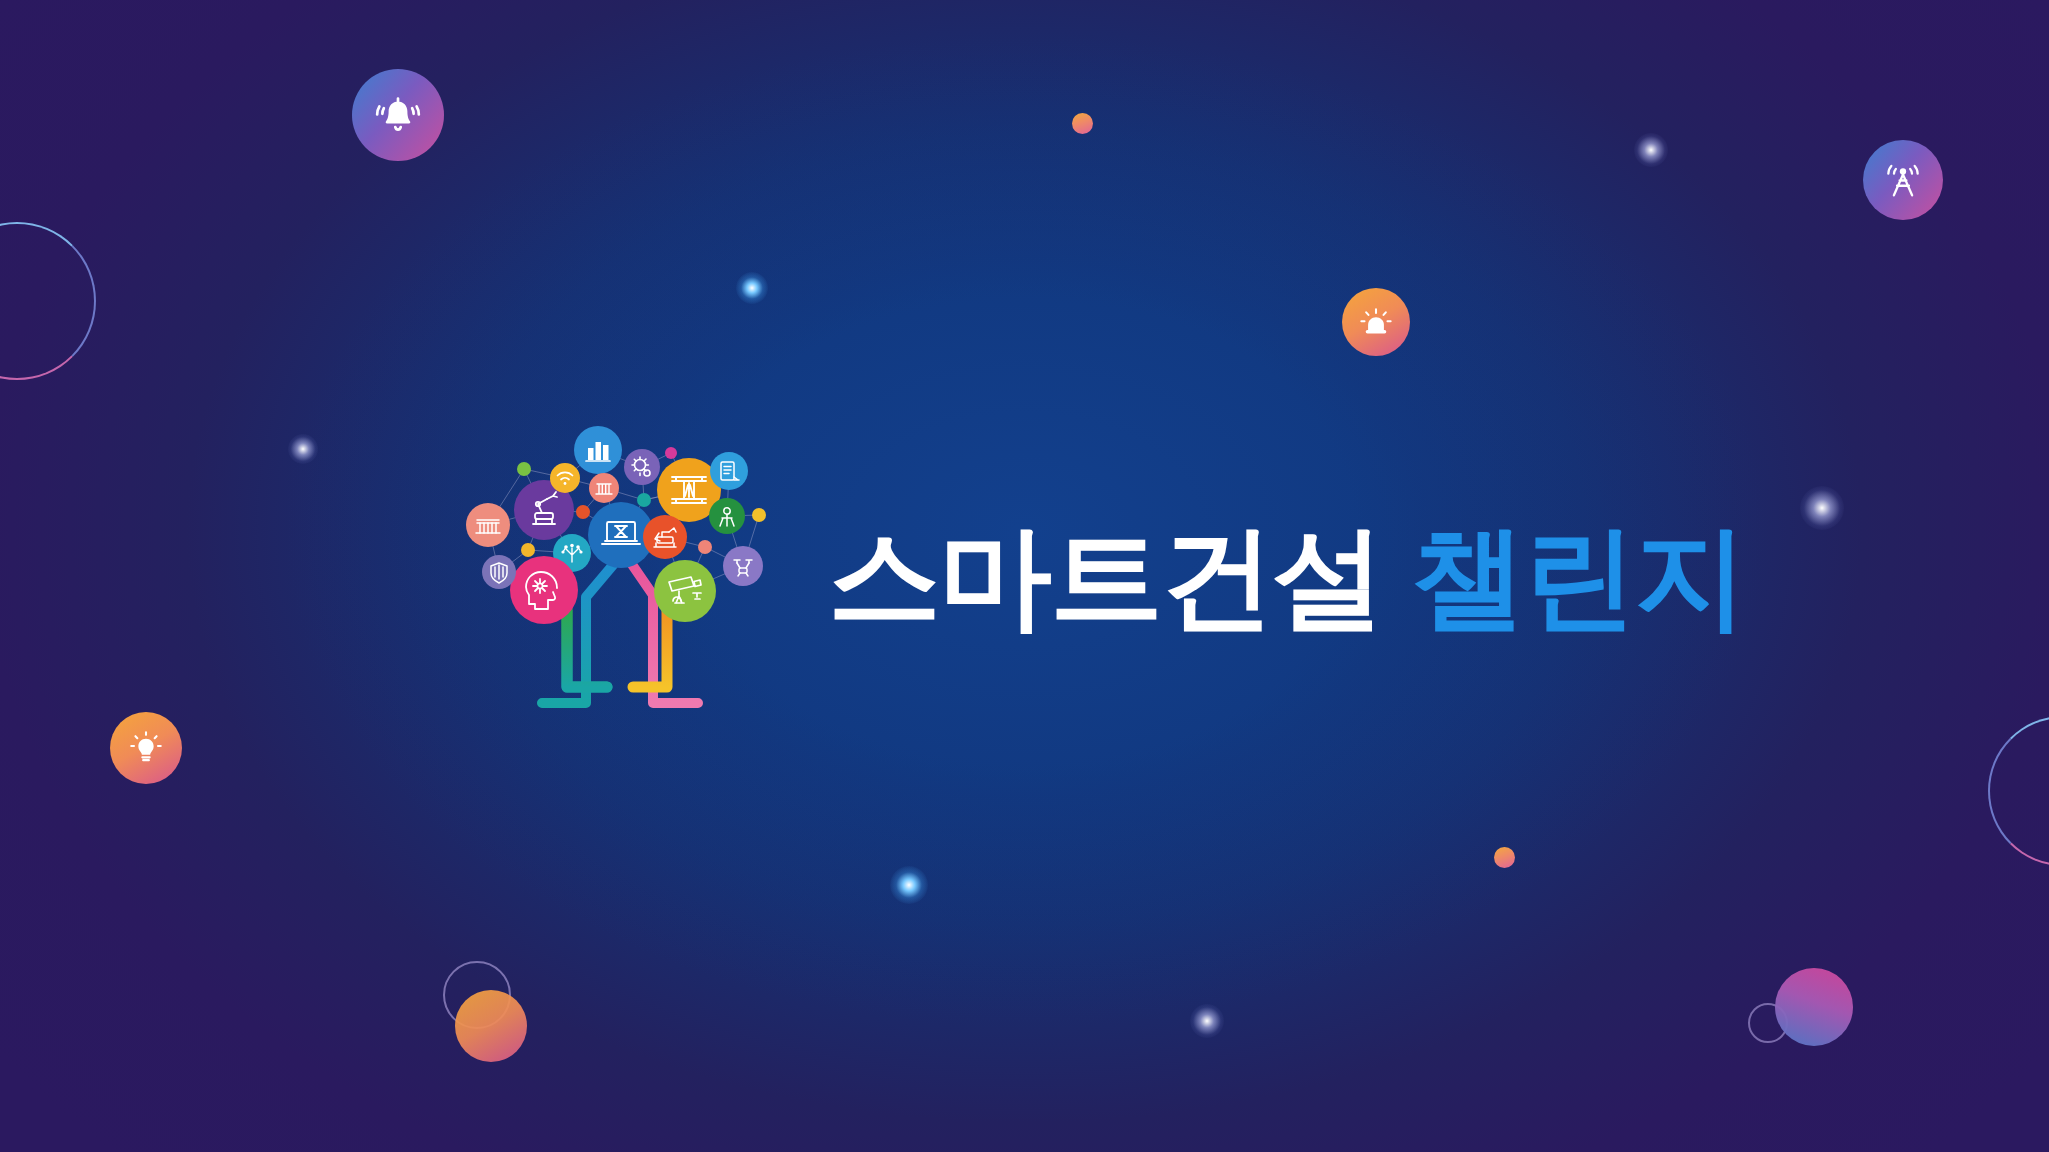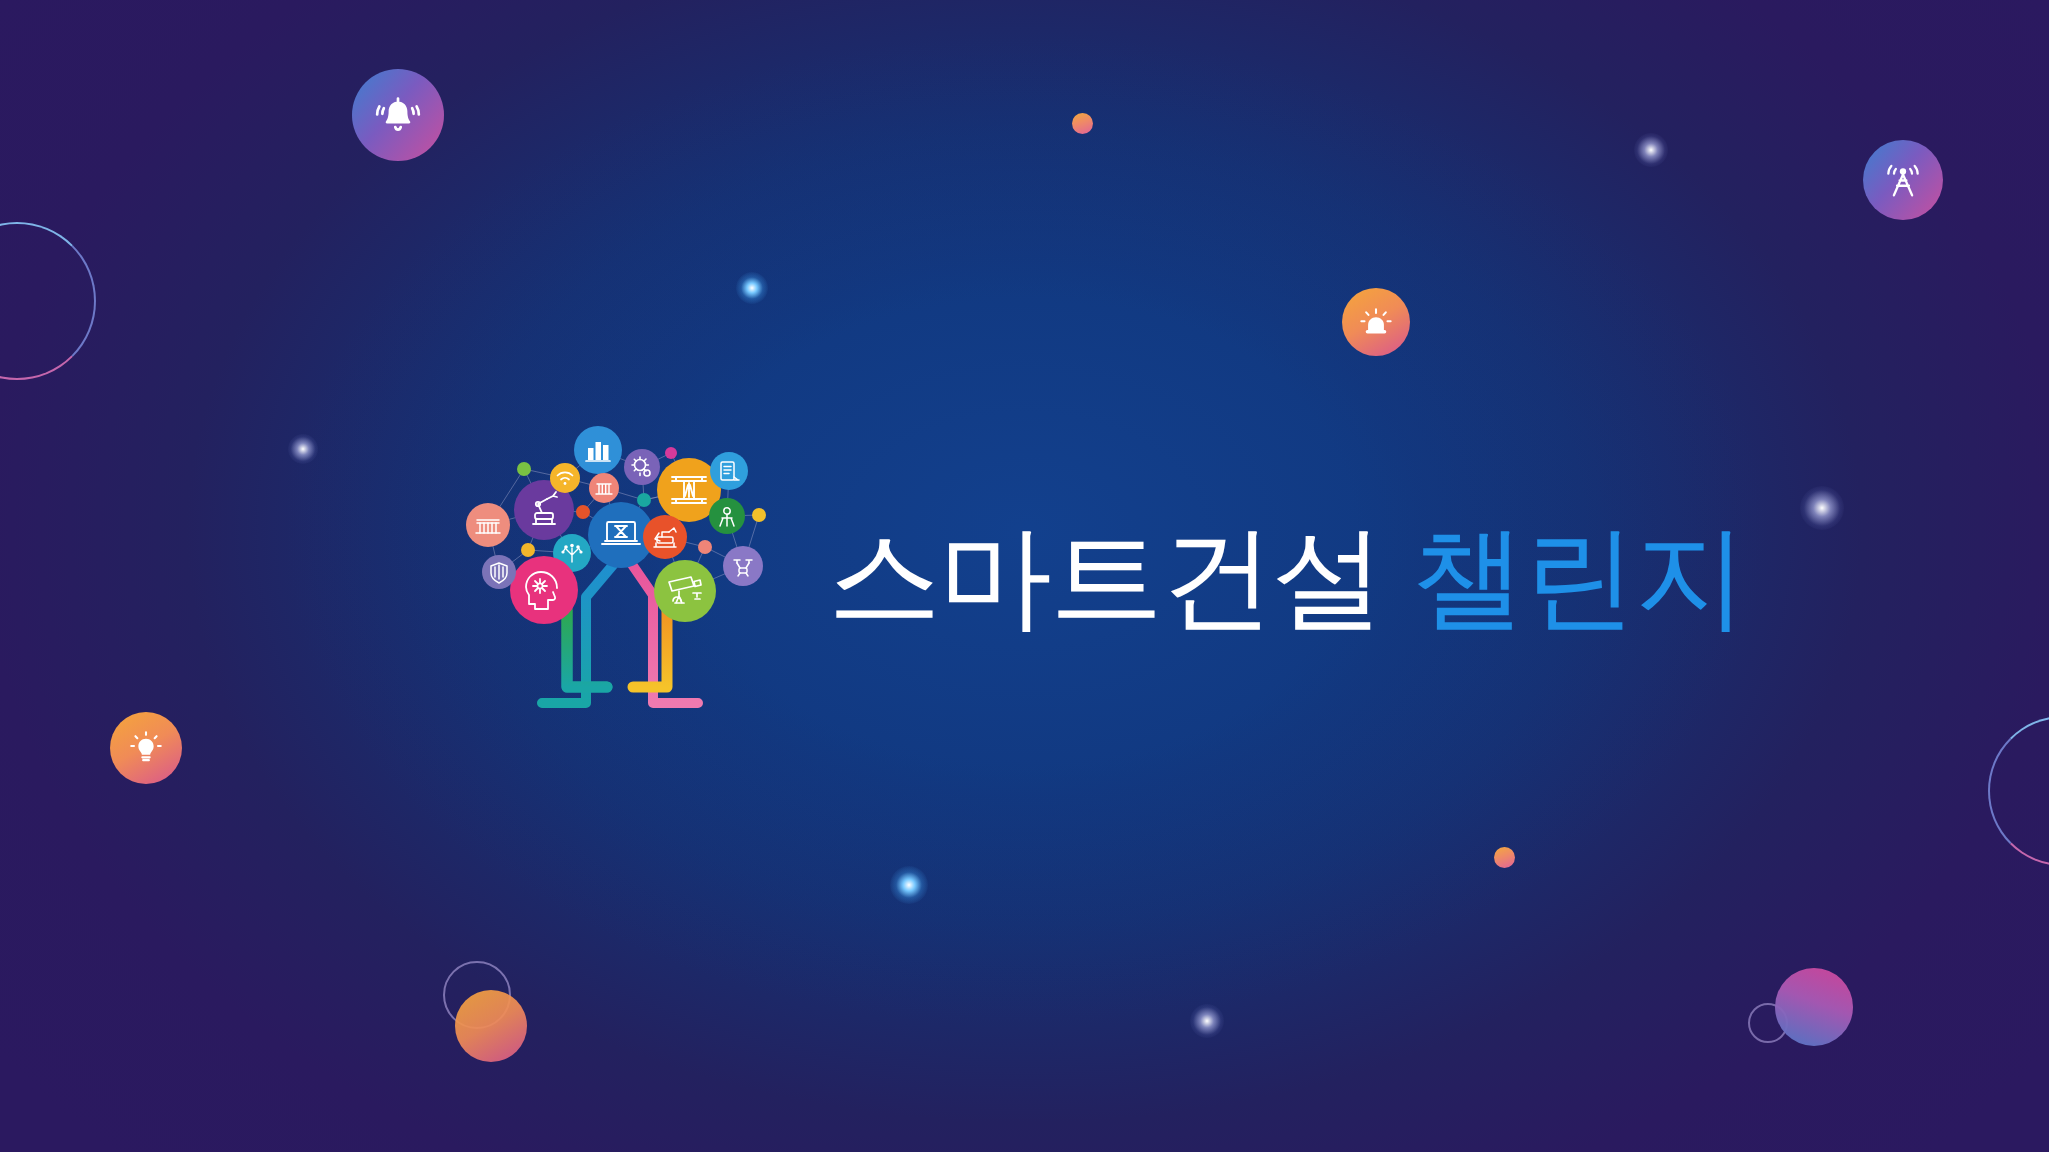--- a/index.html
+++ b/index.html
@@ -49,21 +49,21 @@
   .dot-op { background:linear-gradient(160deg,#f2a93d 0%,#ef8a66 45%,#e0639a 100%); border-radius:50%; position:absolute; }
 
   
   #logo { position:absolute; left:455px; top:405px; width:330px; height:335px; }
   #logo svg { display:block; width:330px; height:335px; }
 
   
   #title {
     position:absolute; left:828px; top:521px;
     font-size:113px; line-height:1.0;
-    font-weight:normal; letter-spacing:-2px;
+    font-weight:bold; letter-spacing:-2px;
     white-space:nowrap;
   }
   #title .w { color:#ffffff; }
   #title .b { color:#1e90e8; }
 </style>
 </head>
 <body>
 
 <div id="stage">
   <div id="glow"></div>

